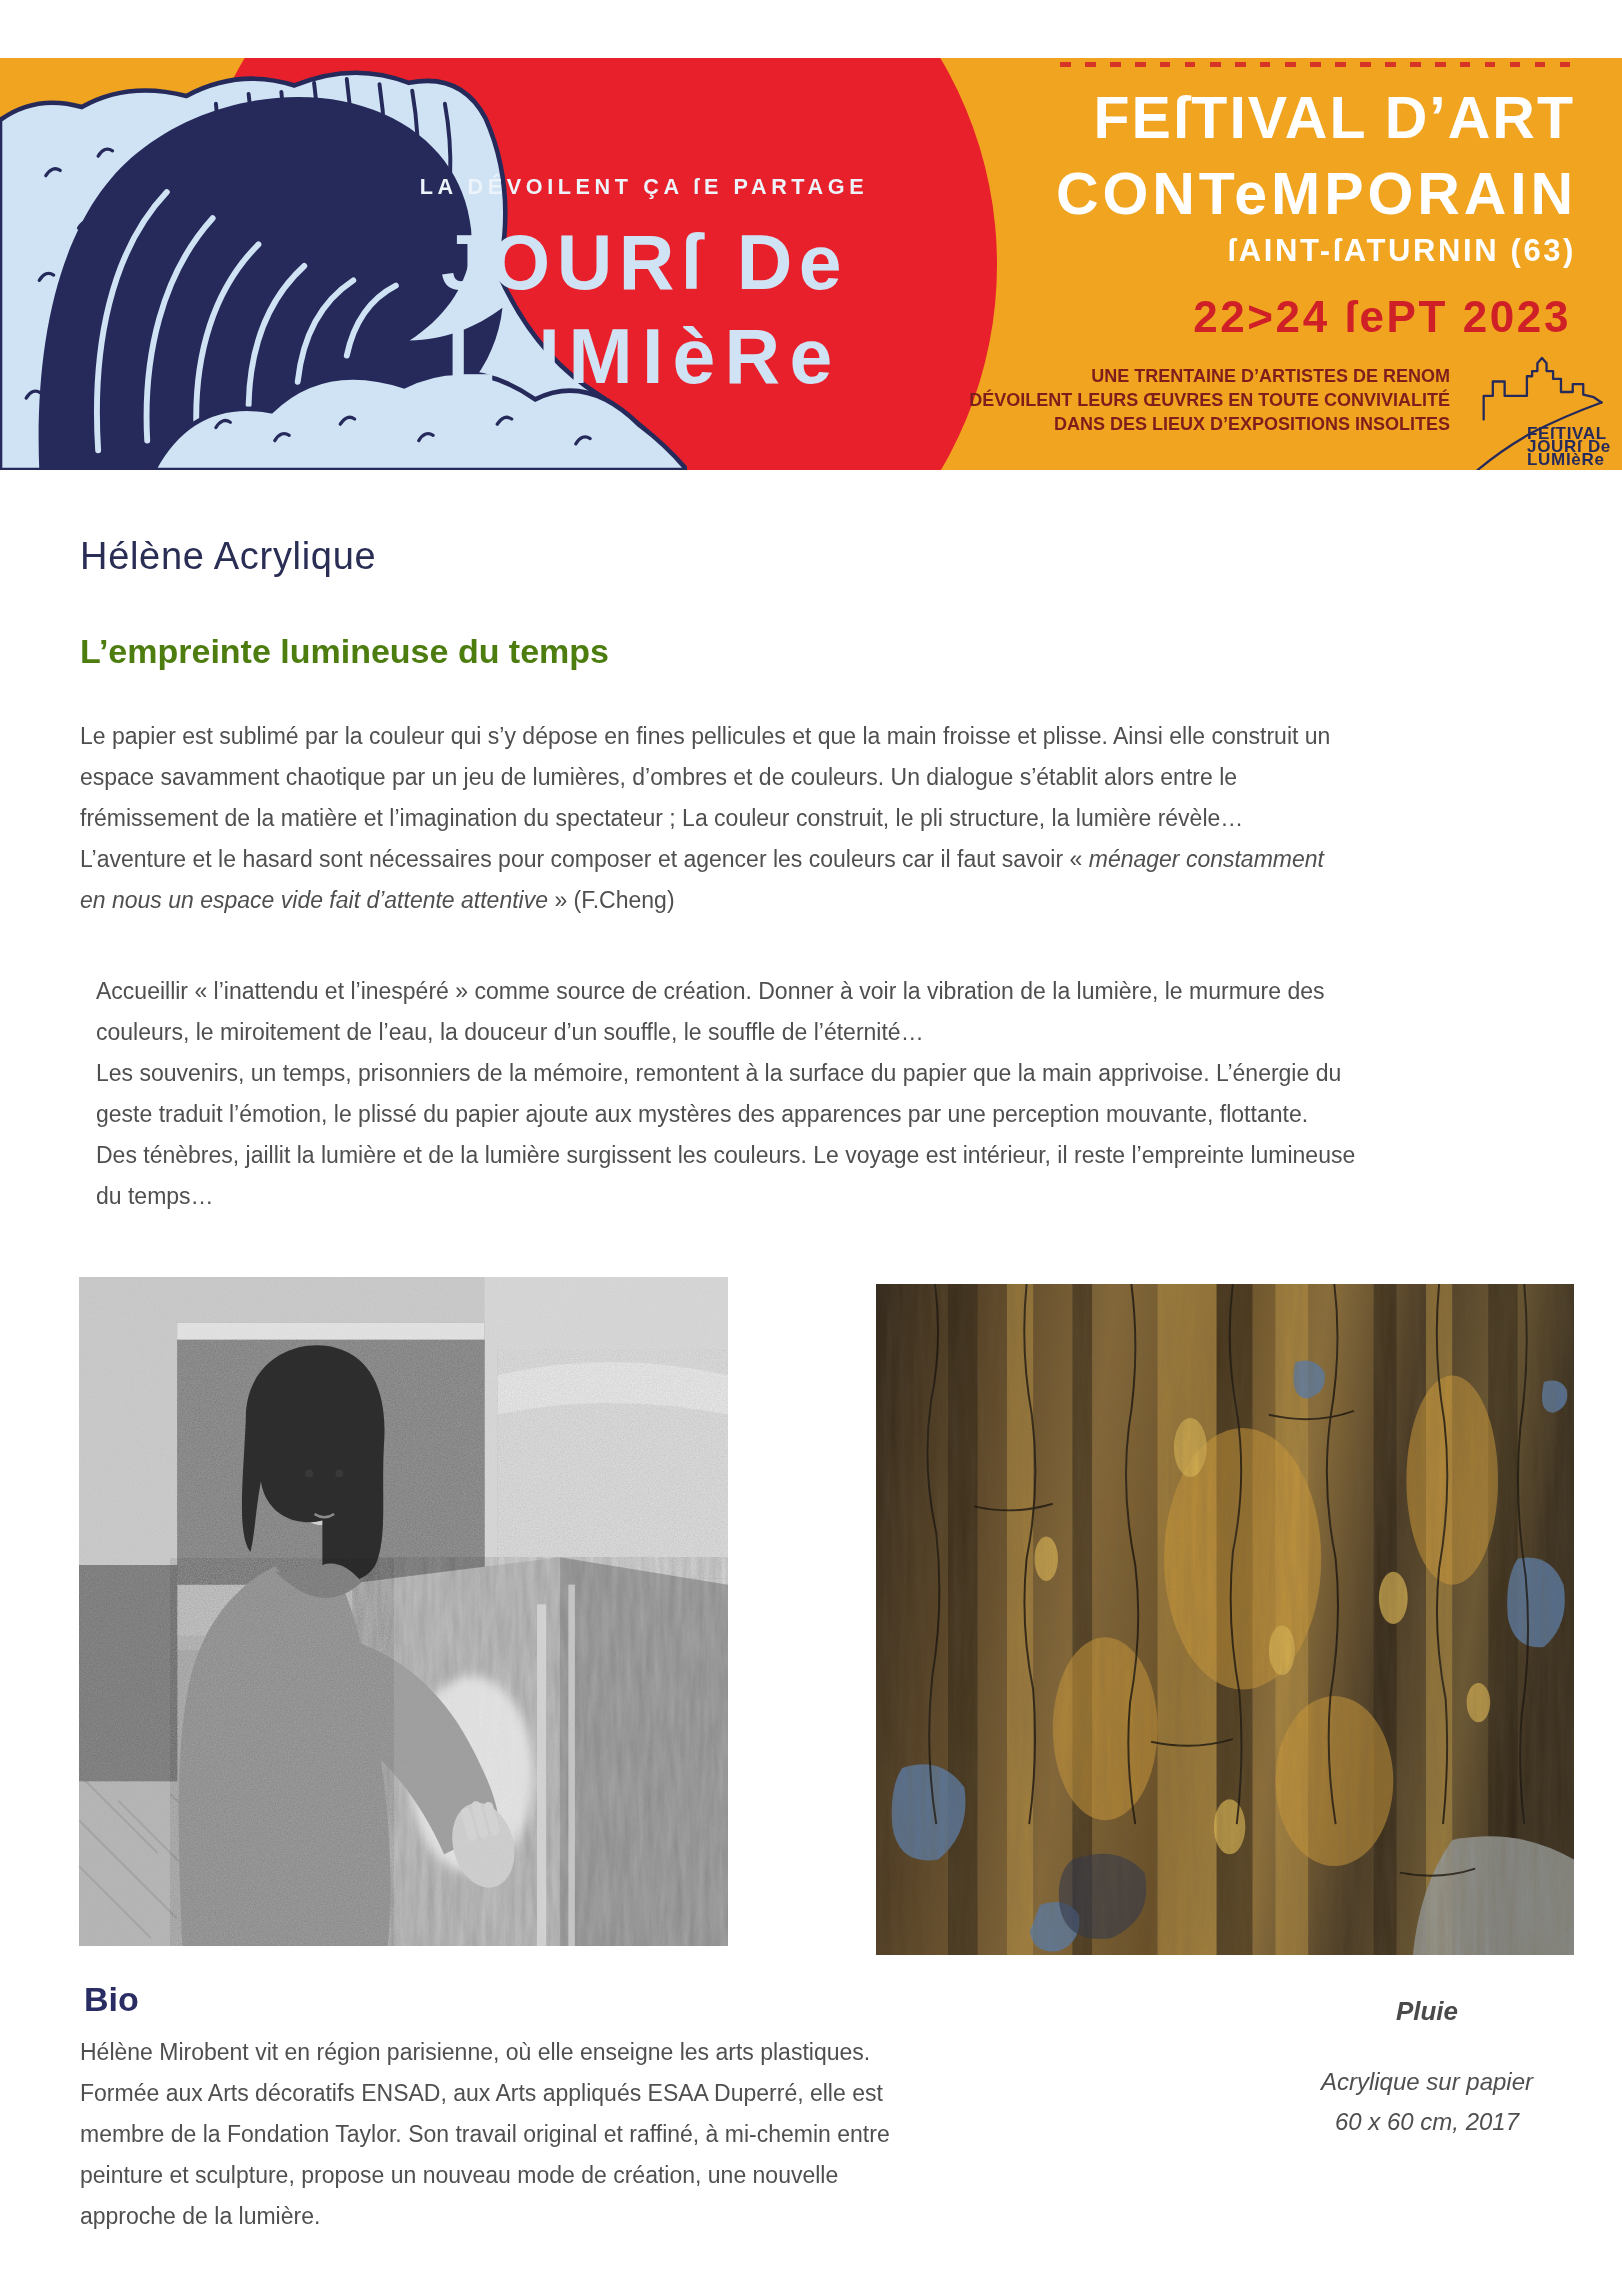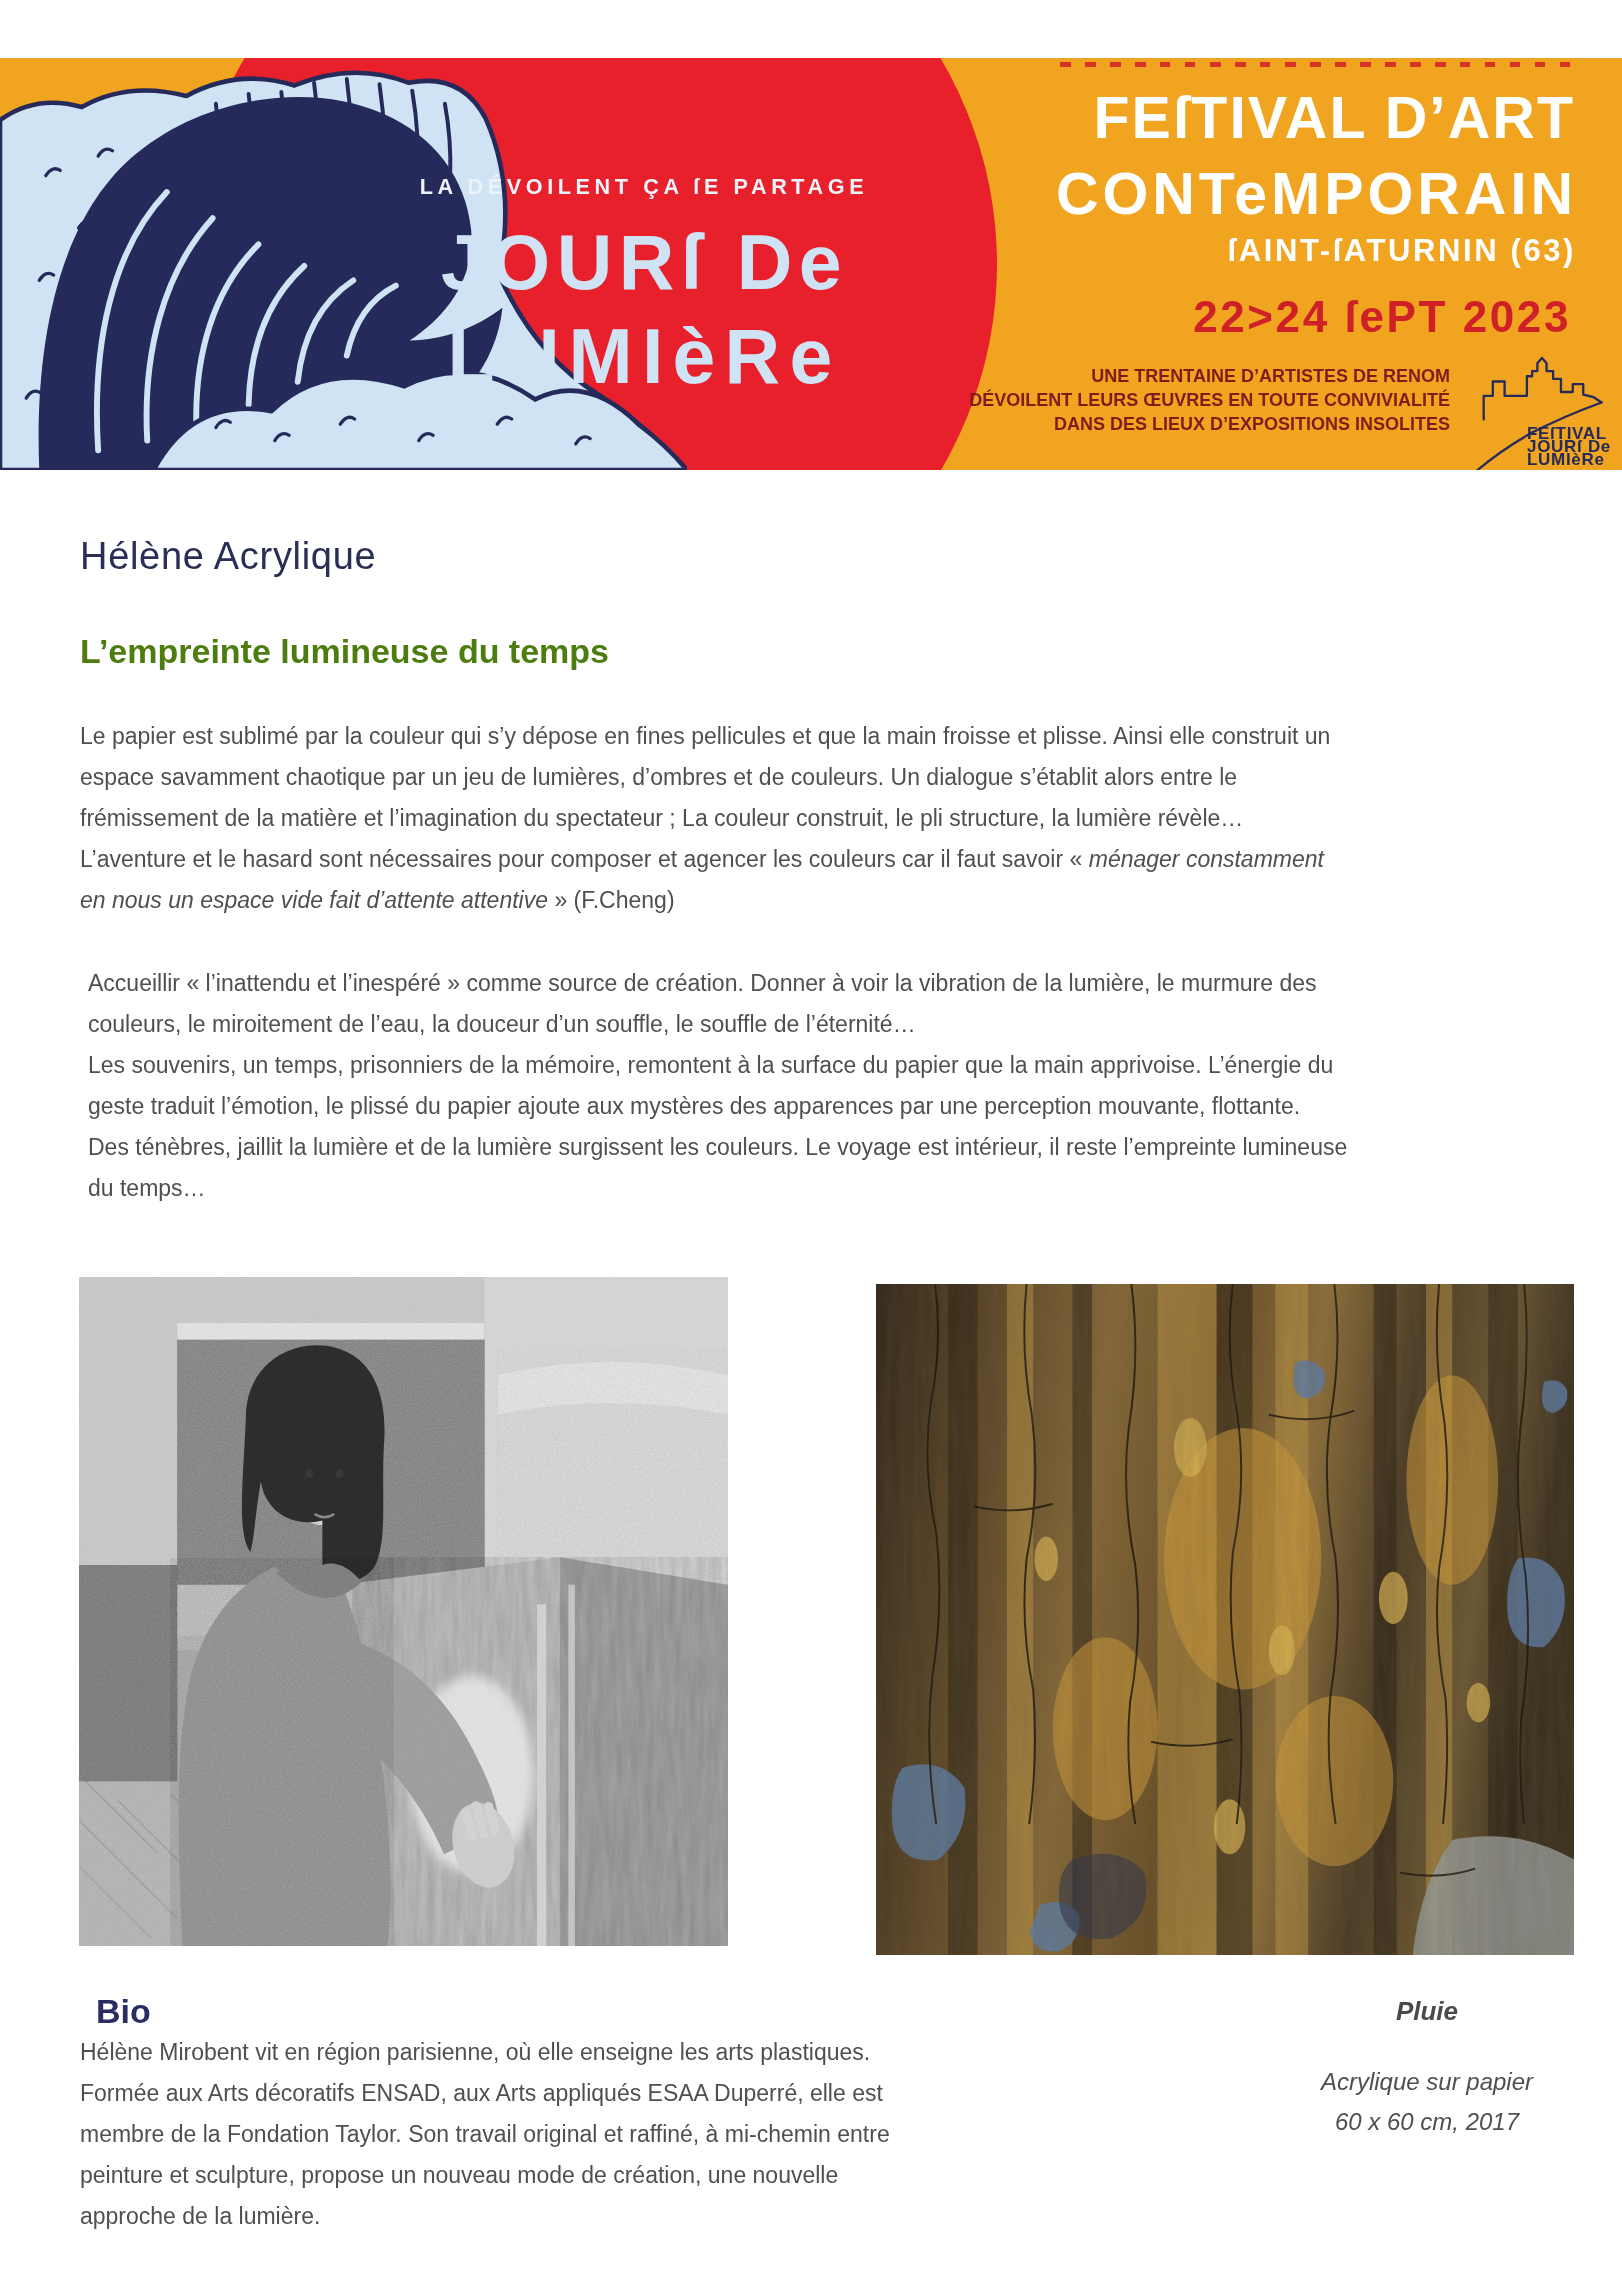--- a/index.html
+++ b/index.html
@@ -192,21 +192,21 @@
 
 <h1 data-name="page-title" style="margin:0;font-weight:normal;">Hélène Acrylique</h1>
 <h2 data-name="page-subtitle" style="margin:0;">L’empreinte lumineuse du temps</h2>
 
 <p data-name="paragraph-1" style="margin:0;"><span data-name="paragraph-1-text">Le papier est sublimé par la couleur qui s’y dépose en fines pellicules et que la main froisse et plisse. Ainsi elle construit un
 espace savamment chaotique par un jeu de lumières, d’ombres et de couleurs. Un dialogue s’établit alors entre le
 frémissement de la matière et l’imagination du spectateur ; La couleur construit, le pli structure, la lumière révèle…
 L’aventure et le hasard sont nécessaires pour composer et agencer les couleurs car il faut savoir « </span><span class="it" data-name="paragraph-1-quote">ménager constamment
 en nous un espace vide fait d’attente attentive</span><span data-name="paragraph-1-attribution"> » (F.Cheng)</span></p>
 
-<p data-name="paragraph-2" style="margin:8px;">Accueillir « l’inattendu et l’inespéré » comme source de création. Donner à voir la vibration de la lumière, le murmure des
+<p data-name="paragraph-2" style="margin:16px;">Accueillir « l’inattendu et l’inespéré » comme source de création. Donner à voir la vibration de la lumière, le murmure des
 couleurs, le miroitement de l’eau, la douceur d’un souffle, le souffle de l’éternité…
 Les souvenirs, un temps, prisonniers de la mémoire, remontent à la surface du papier que la main apprivoise. L’énergie du
 geste traduit l’émotion, le plissé du papier ajoute aux mystères des apparences par une perception mouvante, flottante.
 Des ténèbres, jaillit la lumière et de la lumière surgissent les couleurs. Le voyage est intérieur, il reste l’empreinte lumineuse
 du temps…</p>
 
 <svg data-name="artist-photo" viewBox="0 0 992 1022" preserveAspectRatio="none">
   <defs>
     <filter id="speck" x="0" y="0" width="100%" height="100%">
       <feTurbulence type="fractalNoise" baseFrequency="0.5" numOctaves="2" result="n"></feTurbulence>
@@ -342,21 +342,21 @@
     <path d="M150,340 q60,14 120,-4"></path>
       <path d="M600,200 q70,16 130,-6"></path>
     <path d="M420,700 q65,14 125,-4"></path>
       <path d="M800,900 q60,12 115,-6"></path>
   </g>
   <rect width="1066" height="1026" filter="url(#t1)" opacity="0.55" style="mix-blend-mode:multiply"></rect>
   <rect width="1066" height="1026" filter="url(#t2)" opacity="0.22" style="mix-blend-mode:multiply"></rect>
   <rect width="1066" height="1026" filter="url(#t1)" opacity="0.18" style="mix-blend-mode:screen"></rect>
 </svg>
 
-<h2 data-name="bio-heading" style="margin:16px;">Bio</h2>
+<h2 data-name="bio-heading" style="margin:4px;">Bio</h2>
 <p data-name="bio-text" style="margin:0;">Hélène Mirobent vit en région parisienne, où elle enseigne les arts plastiques.
 Formée aux Arts décoratifs ENSAD, aux Arts appliqués ESAA Duperré, elle est
 membre de la Fondation Taylor. Son travail original et raffiné, à mi-chemin entre
 peinture et sculpture, propose un nouveau mode de création, une nouvelle
 approche de la lumière.</p>
 
 <div data-name="artwork-title">Pluie</div>
 <div data-name="artwork-medium">Acrylique sur papier</div>
 <div data-name="artwork-size-year">60 x 60 cm, 2017</div>
 

